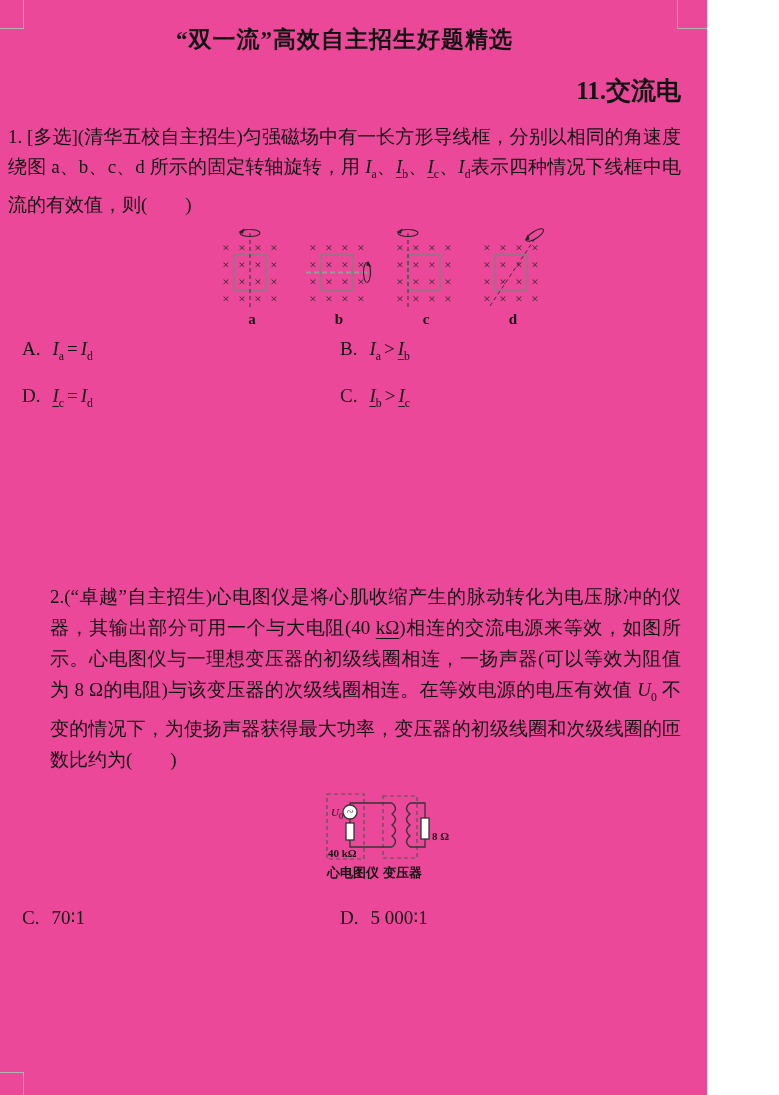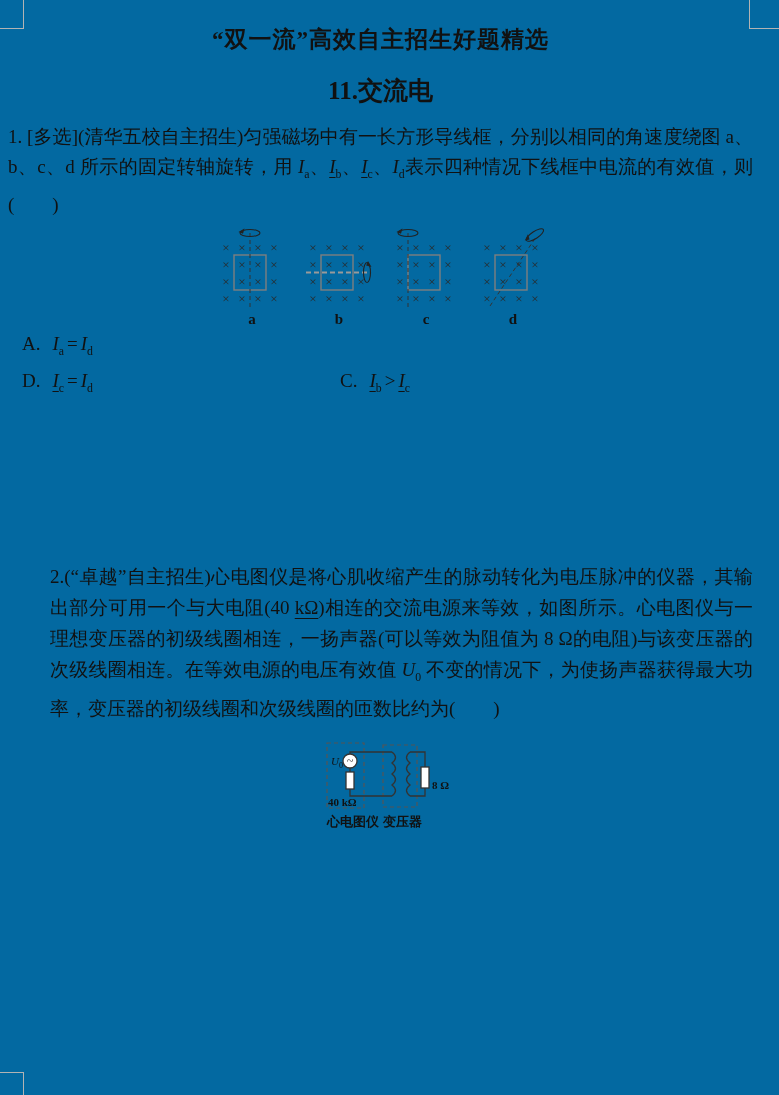--- a/index.html
+++ b/index.html
@@ -1,32 +1,32 @@
 <!DOCTYPE html>
 <html><head>
 <meta charset="utf-8">
 <style>
   html,body{margin:0;padding:0;background:#fff;}
   .page{
     position:relative;
-    width:779px;height:1095px;
-    background:#0369a1;color:#111;
+    width:707px;height:1095px;
+    background:#ec4899;color:#111;
     font-family:"Liberation Serif","DejaVu Serif",serif;
     overflow:hidden;
     box-sizing:border-box;
     padding:0 26px 0 8px;
   }
   
   .crop{position:absolute;}
   .crop-tl{left:0;top:0;width:23px;height:28px;border-right:1px solid #b3b3b3;border-bottom:1px solid #b3b3b3;}
   .crop-tr{right:0;top:0;width:29px;height:28px;border-left:1px solid #b3b3b3;border-bottom:1px solid #b3b3b3;}
   .crop-bl{left:0;bottom:0;width:23px;height:22px;border-right:1px solid #b3b3b3;border-top:1px solid #b3b3b3;}
 
   .doc-title{margin:24px 0 0;text-align:center;font-size:23px;font-weight:bold;letter-spacing:1px;}
-  .doc-subtitle{margin:19px 0 0;text-align:center;font-size:25px;font-weight:bold;}
+  .doc-subtitle{margin:19px 0 0;text-align:right;font-size:25px;font-weight:bold;}
 
   .stem{margin-top:15px;font-size:19px;line-height:30px;text-align:justify;}
   .q2-stem{line-height:31px;margin-left:42px;}
 
   .mvar i{font-family:"Liberation Serif","DejaVu Serif",serif;}
   .mvar sub{font-size:0.62em;}
   .sq{text-decoration-line:underline;text-decoration-style:wavy;text-decoration-color:#c00000;text-decoration-thickness:1px;text-underline-offset:4px;text-decoration:underline;}
   .op{padding:0 3px;}
 
   
@@ -35,21 +35,21 @@
   .figlab{font-size:15px;font-weight:bold;line-height:15px;margin-top:0;}
   svg.ffig{display:block;}
   .cross{font:13px "Liberation Serif","DejaVu Serif",serif;fill:#2a2a2a;text-anchor:middle;}
   .loop{fill:none;stroke:#7f7f7f;stroke-width:1.4;}
   .axis{stroke:#333;stroke-width:1;stroke-dasharray:4 3;fill:none;}
   .axis-b{stroke:#9a9a9a;stroke-width:2;stroke-dasharray:5 3;fill:none;}
   .rot ellipse{fill:none;stroke:#222;stroke-width:1.1;}
   .ah{fill:#222;stroke:none;}
 
   
-  .opt-row{display:grid;grid-template-columns:318px auto;padding-left:14px;line-height:27px;margin-top:2px;font-size:19px;}
+  .opt-row{display:grid;grid-template-columns:318px auto;padding-left:14px;line-height:37px;margin-top:2px;font-size:19px;}
   .opt-label{margin-right:12px;}
   .q1-opts{margin-top:3px;}
   .q2-opts{margin-top:12px;}
 
   
   .q2{margin-top:160px;}
   .circuit-wrap{margin:16px 0 0 317px;width:140px;}
   .dash{fill:none;stroke:#555;stroke-width:1.2;stroke-dasharray:4 3;}
   .wire,.coil{fill:none;stroke:#333;stroke-width:1.3;}
   .comp{fill:#fff;stroke:#333;stroke-width:1.3;}
@@ -180,20 +180,21 @@
           <path class="ah" d="M -11.5,-1 L -5.5,-4.5 L -7,0.8 Z"></path>
         </g>
       </svg>
       <div class="figlab">d</div>
     </div>
   </div>
 
   <div class="q1-opts">
     <div class="opt-row">
       <div class="opt"><span class="opt-label">A.</span><span><span class="mvar"><i>I</i><sub>a</sub></span><span class="op">=</span><span class="mvar"><i>I</i><sub>d</sub></span></span></div>
+      <div class="opt"><span class="opt-label">B.</span><span><span class="mvar"><i>I</i><sub>a</sub></span><span class="op">&gt;</span><span class="sq mvar"><i>I</i><sub>b</sub></span></span></div>
     </div>
     <div class="opt-row">
       <div class="opt"><span class="opt-label">D.</span><span><span class="sq mvar"><i>I</i><sub>c</sub></span><span class="op">=</span><span class="mvar"><i>I</i><sub>d</sub></span></span></div>
       <div class="opt"><span class="opt-label">C.</span><span><span class="sq mvar"><i>I</i><sub>b</sub></span><span class="op">&gt;</span><span class="sq mvar"><i>I</i><sub>c</sub></span></span></div>
     </div>
   </div>
 
   <div class="q2">
     <div class="stem q2-stem"><span>2.(“卓越”自主招生)心电图仪是将心肌收缩产生的脉动转化为电压脉冲的仪器，其输出部分可用一个与大电阻(40 </span><span class="sq">kΩ</span><span>)相连的交流电源来等效，如图所示。心电图仪与一理想变压器的初级线圈相连，一扬声器(可以等效为阻值为 8 Ω的电阻)与该变压器的次级线圈相连。在等效电源的电压有效值 </span><span class="mvar"><i>U</i><sub>0</sub></span><span> 不变的情况下，为使扬声器获得最大功率，变压器的初级线圈和次级线圈的匝数比约为(　　)</span></div>
 
@@ -224,16 +225,20 @@
         <rect class="comp" x="96" y="27" width="8" height="21"></rect>
         <path class="wire" d="M100,48 L100,56 L85,56"></path>
         <text class="rlab" x="107" y="49">8 Ω</text>
 
         <text class="boxlab" x="2" y="86">心电图仪</text>
         <text class="boxlab" x="58" y="86">变压器</text>
       </svg>
     </div>
 
     <div class="q2-opts">
+      <div class="opt-row">
+        <div class="opt"><span class="opt-label">C.</span><span>70∶1</span></div>
+        <div class="opt"><span class="opt-label">D.</span><span>5 000∶1</span></div>
+      </div>
     </div>
   </div>
 
 </div>
 
 </body></html>

